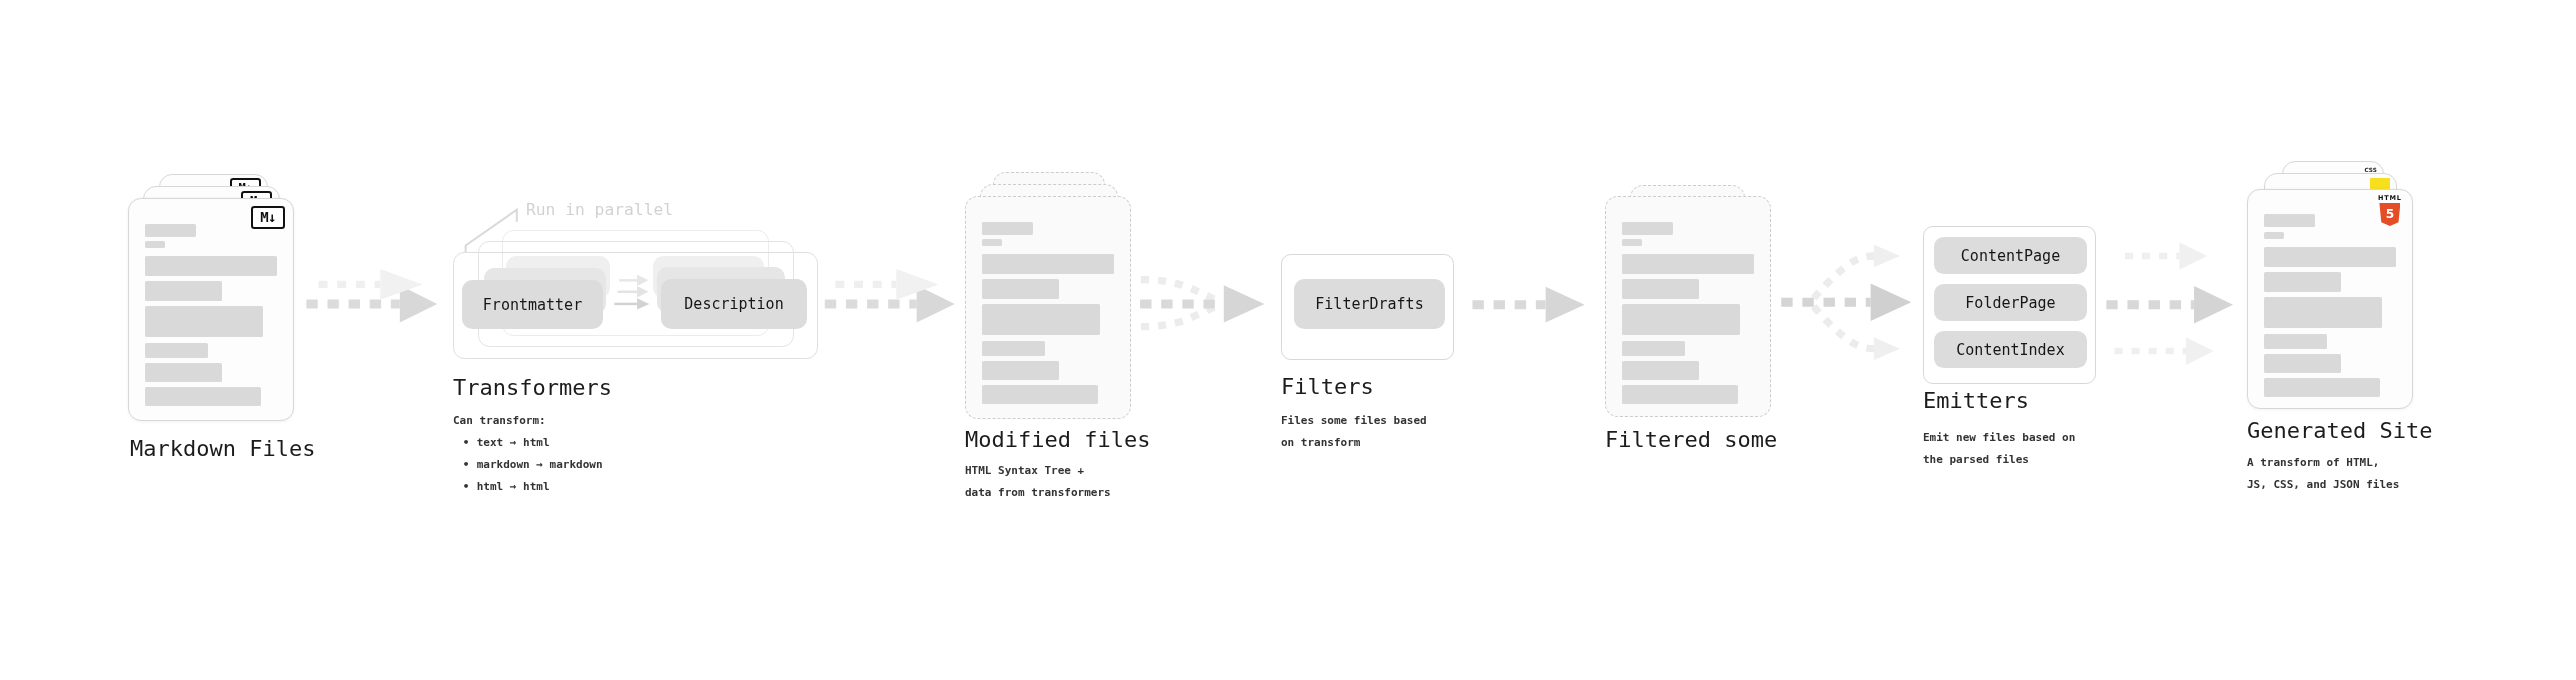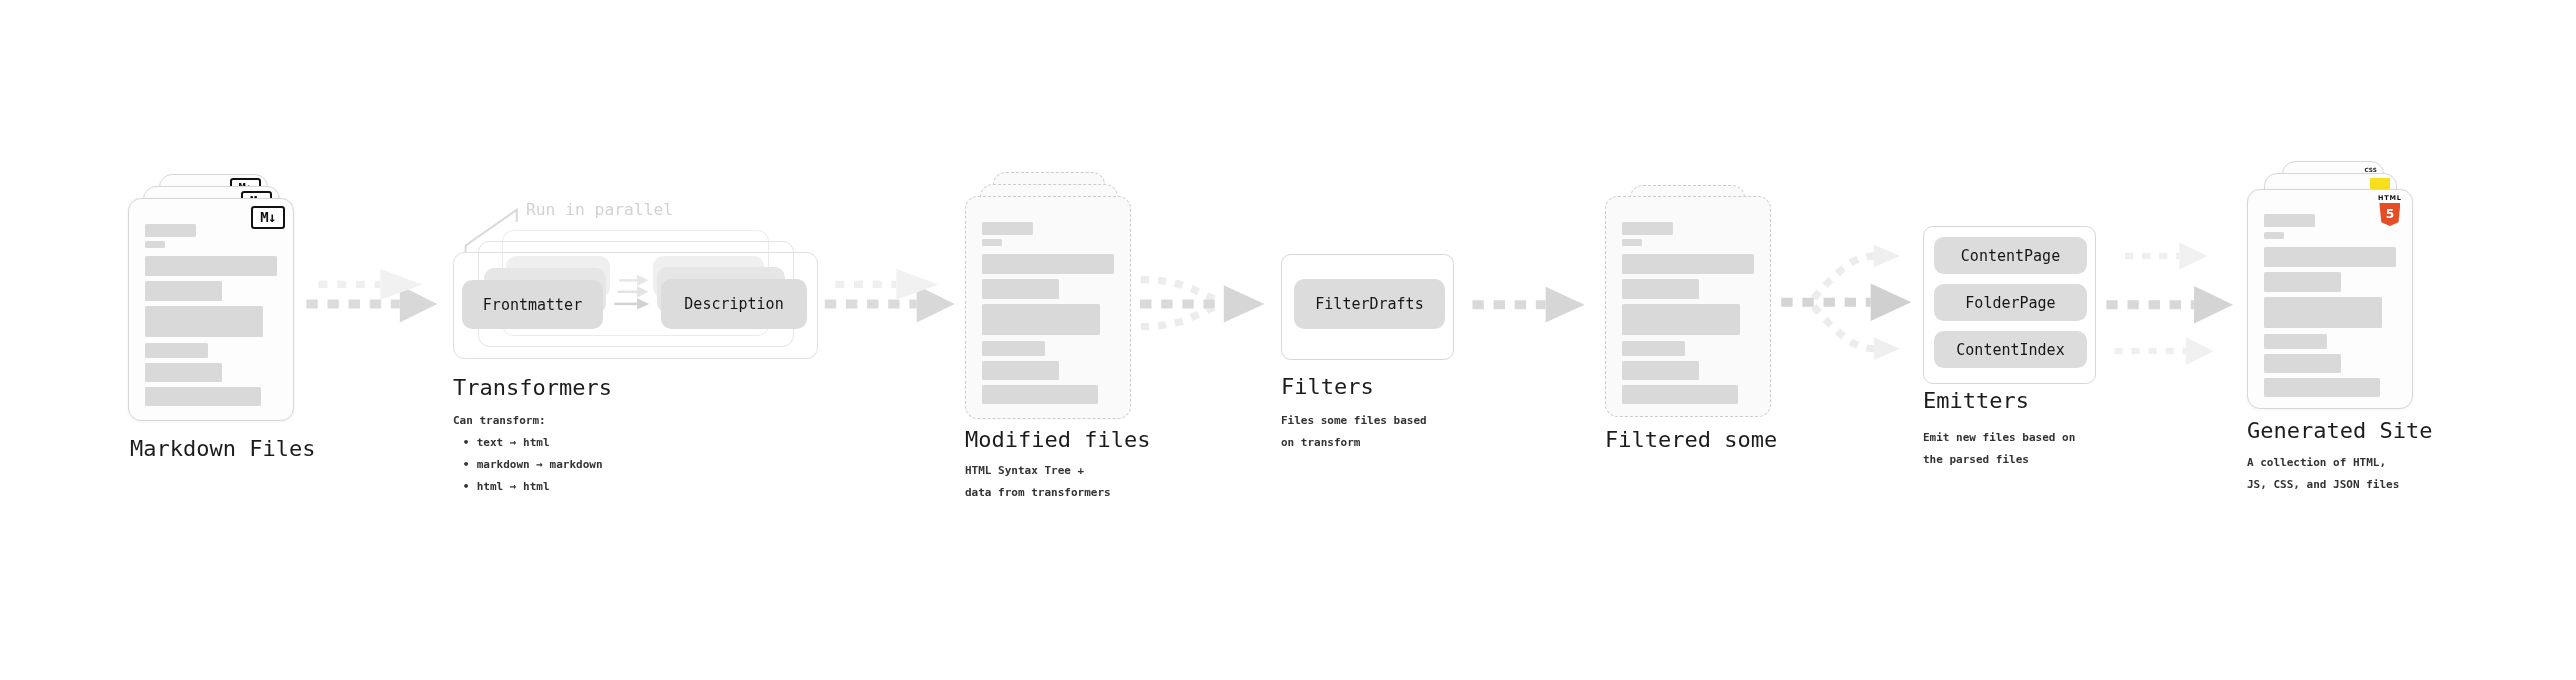--- a/index.html
+++ b/index.html
@@ -249,18 +249,18 @@
         <div class="bar" style="left: 16.3px; top: 57px; width: 132px; height: 19.5px;"></div>
         <div class="bar" style="left: 16.3px; top: 82px; width: 77px; height: 19.5px;"></div>
         <div class="bar" style="left: 16.3px; top: 107px; width: 118px; height: 31px;"></div>
         <div class="bar" style="left: 16.3px; top: 144px; width: 63px; height: 14.6px;"></div>
         <div class="bar" style="left: 16.3px; top: 164px; width: 77px; height: 18.7px;"></div>
         <div class="bar" style="left: 16.3px; top: 188px; width: 116px; height: 18.7px;"></div>
       </div>
   </div>
   <div class="title" style="left:2247px;top:418px;">Generated Site</div>
   <div class="sub" style="left:2247px;top:452px;">
-    <div>A collection of HTML,</div>
+    <div>A transform of HTML,</div>
     <div>JS, CSS, and JSON files</div>
   </div>
 
 </div>
 
 
 </body></html>

